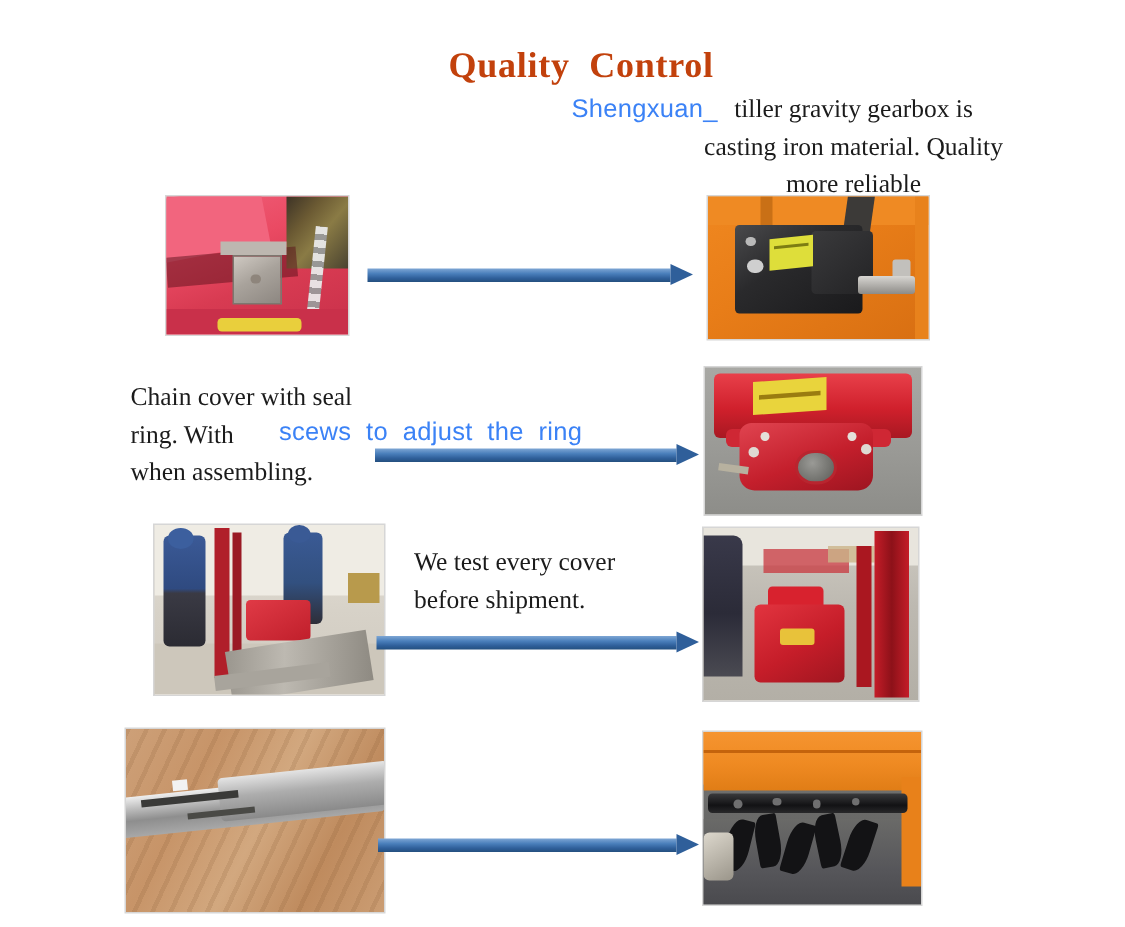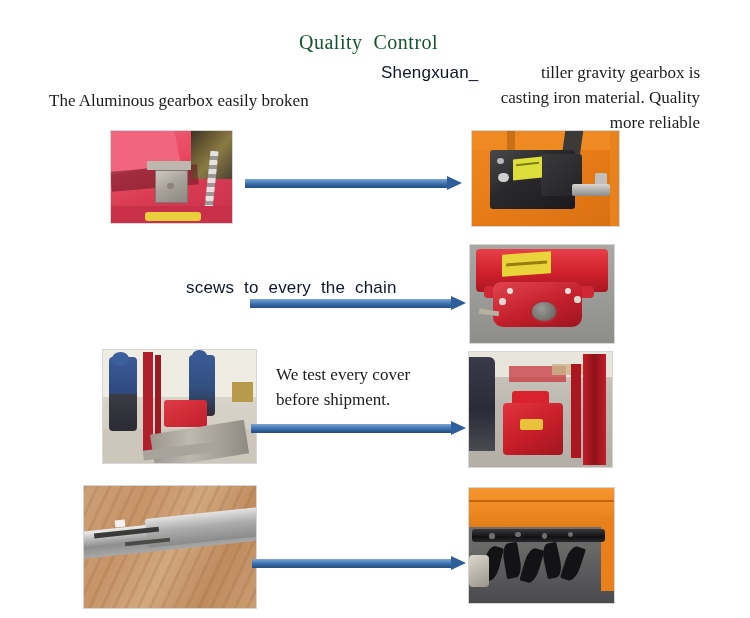--- a/index.html
+++ b/index.html
@@ -10,38 +10,38 @@
     color:#1a1a1a;
     overflow:hidden;
     position:relative;
   }
   .page{position:relative;width:750px;height:618px;}
 
   .abs{position:absolute;}
 
   .title{
     font-family:"Liberation Serif", serif;
-    font-weight:normal;
-    font-size:20px;
+    font-weight:bold;
+    font-size:24px;
     letter-spacing:.5px;
-    color:#14532d;
+    color:#c2410c;
     white-space:pre;
   }
   .serif-text{
     font-family:"Liberation Serif", serif;
     font-size:17px;
     line-height:25px;
     color:#1b1b1b;
     white-space:pre-line;
   }
   .overlay-text{
     font-family:"Liberation Sans", sans-serif;
     font-size:17px;
     line-height:22px;
-    color:#0f172a;
+    color:#3b82f6;
     white-space:pre;
     letter-spacing:.2px;
   }
 
   
   .photo{
     position:absolute;
     overflow:hidden;
     background:#cfcfcf;
     box-shadow:0 0 0 1px rgba(180,180,180,.55);
@@ -187,23 +187,22 @@
     border-left:15px solid #2f5f9a;
   }
 </style>
 </head>
 <body>
 
 <div class="page">
 
   <div class="abs title" style="left:299px;top:31px;">Quality  Control</div>
 
-  <div class="abs serif-text" style="left:49px;top:88px;width:340px;">The Aluminous  gearbox easily broken</div>
-
-  <div class="abs serif-text" style="left:438px;top:60px;width:262px;text-align:right;">tiller gravity gearbox is
+
+  <div class="abs serif-text" style="left:438px;top:60px;width:262px;text-align:center;">tiller gravity gearbox is
 casting iron material.  Quality
 more reliable</div>
 
   <div class="abs overlay-text" style="left:381px;top:62px;">Shengxuan_</div>
 
   <div class="photo p1" style="left:111px;top:131px;width:121px;height:92px;">
     <span class="layer roofdark"></span>
     <span class="layer bg-dark"></span>
     <span class="layer shadow"></span>
     <span class="layer metalbar"></span>
@@ -227,22 +226,25 @@
     <span class="layer label">
         <i></i>
       </span>
     <span class="layer bolt1"></span>
     <span class="layer bolt2"></span>
     <span class="layer shaft2"></span>
     <span class="layer shaft"></span>
     <span class="layer rightorange" style="right:0;top:0;width:6%;height:100%;background:#e8821c;"></span>
   </div>
 
-
-  <div class="abs overlay-text" style="left:186px;top:277px;">scews  to  every  the  chain</div>
+  <div class="abs serif-text" style="left:87px;top:252px;width:230px;">Chain cover with seal
+ring.  With
+when assembling.</div>
+
+  <div class="abs overlay-text" style="left:186px;top:277px;">scews  to  adjust  the  ring</div>
 
   <div class="arrow" style="left:250px;top:296px;width:216px;">
     <span class="shaft" style="width:201px;"></span>
     <span class="head" style="left:201px;"></span>
   </div>
 
   <div class="photo p3" style="left:470px;top:245px;width:144px;height:98px;">
     <span class="layer tube"></span>
     <span class="layer ylabel">
         <i></i>

